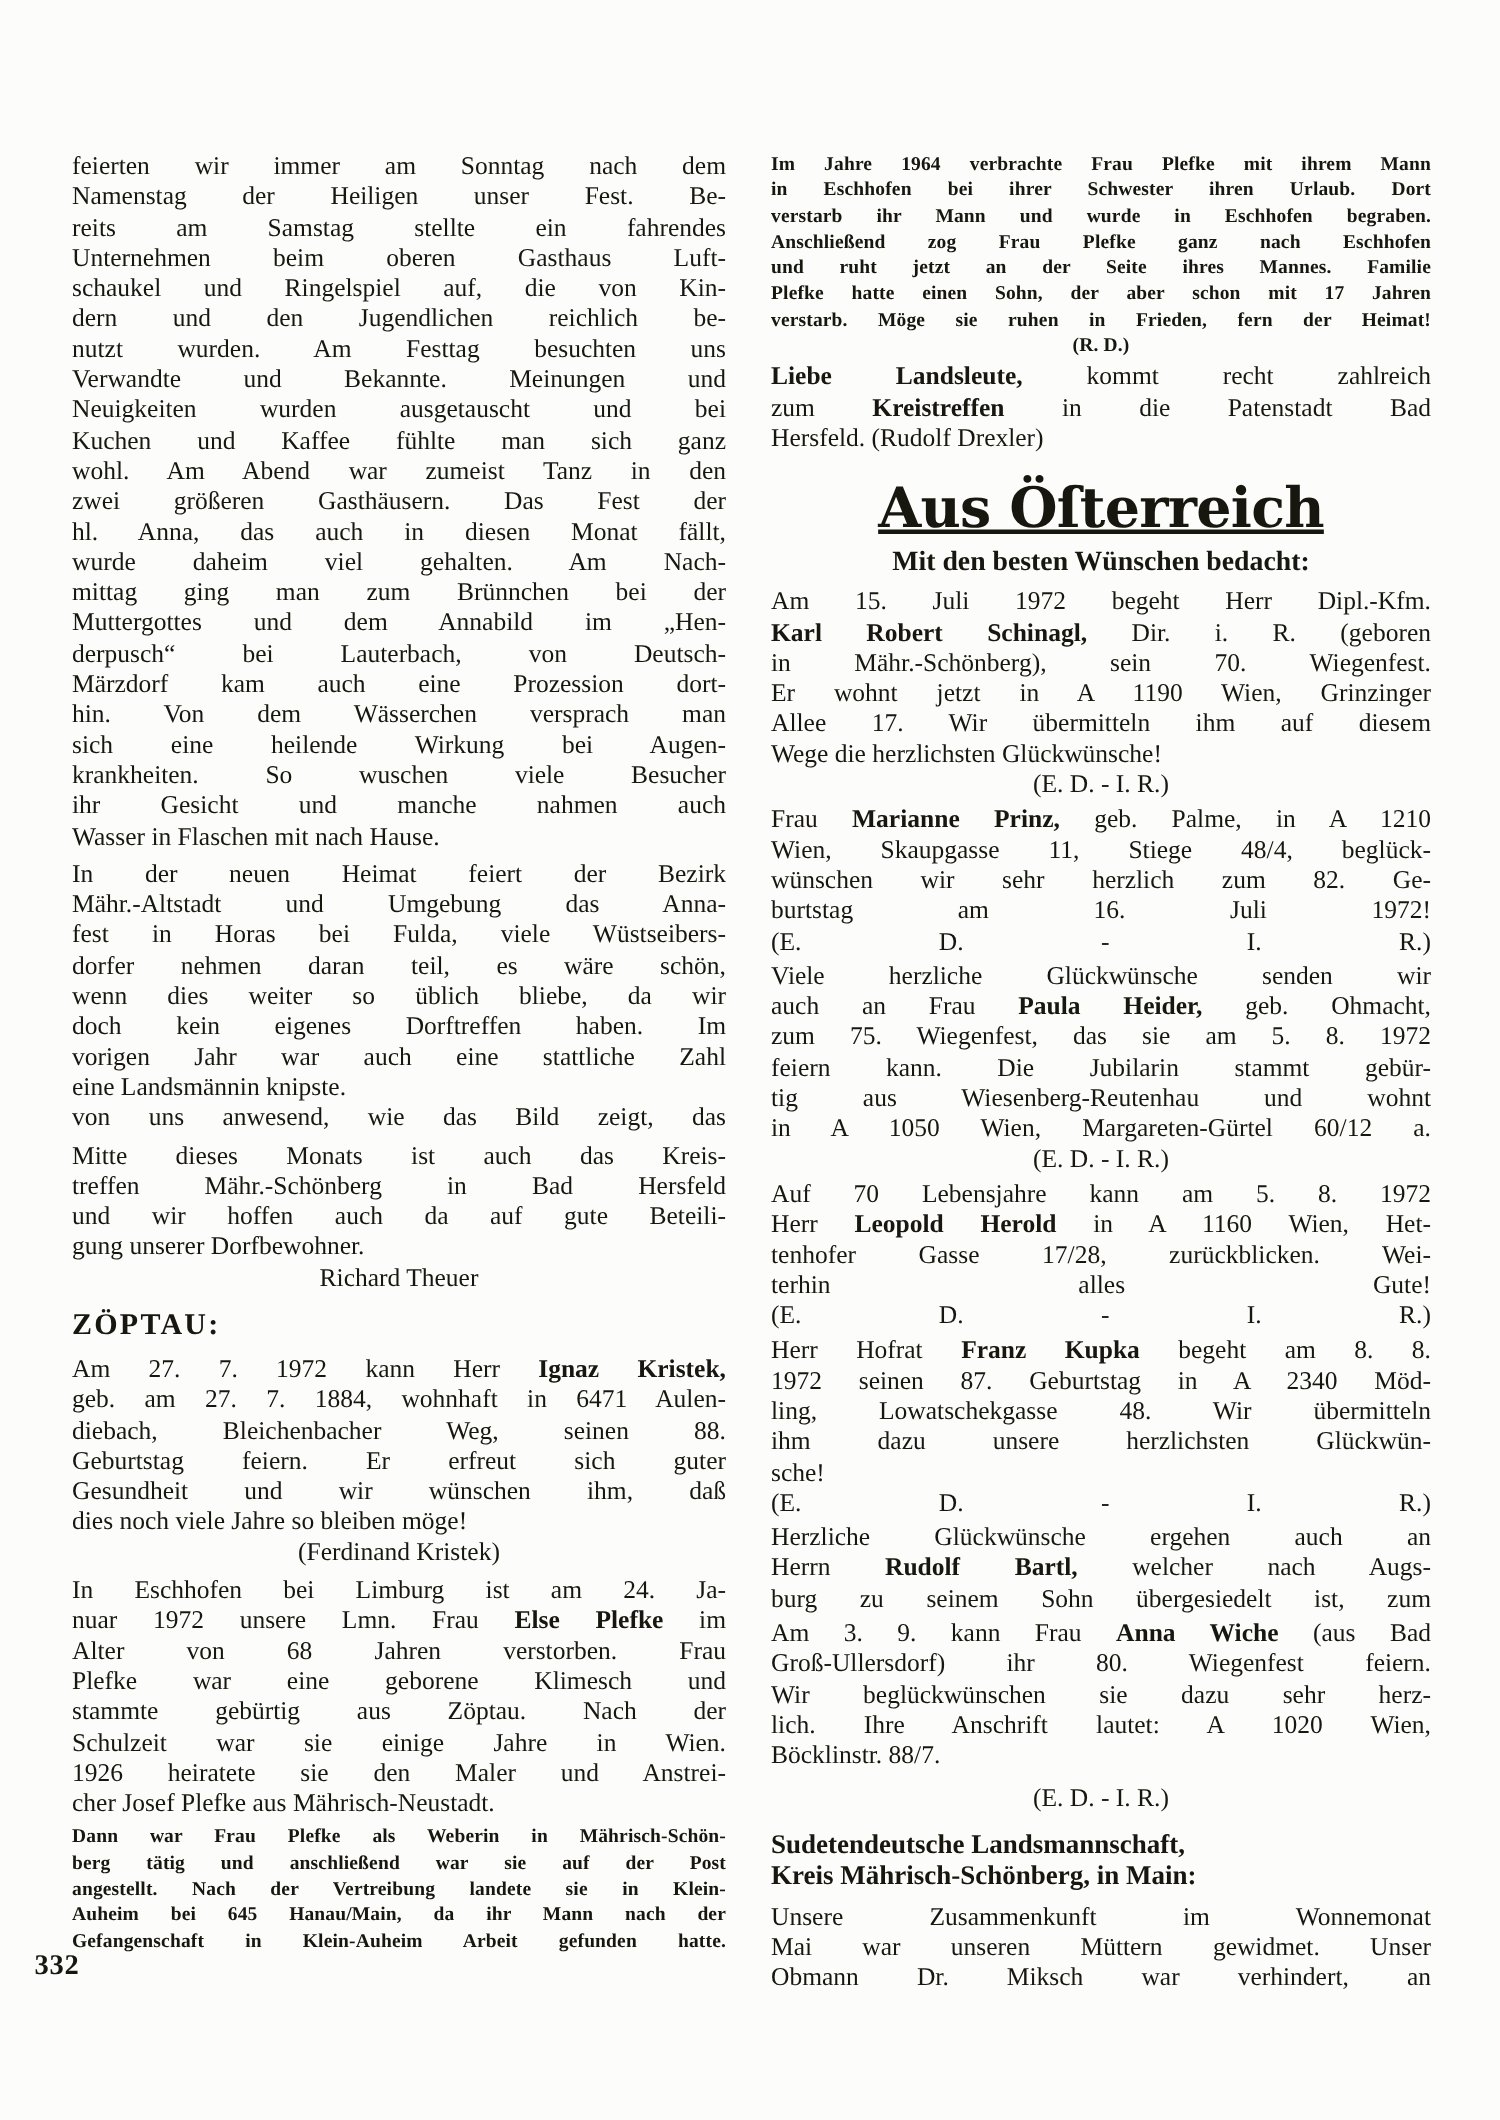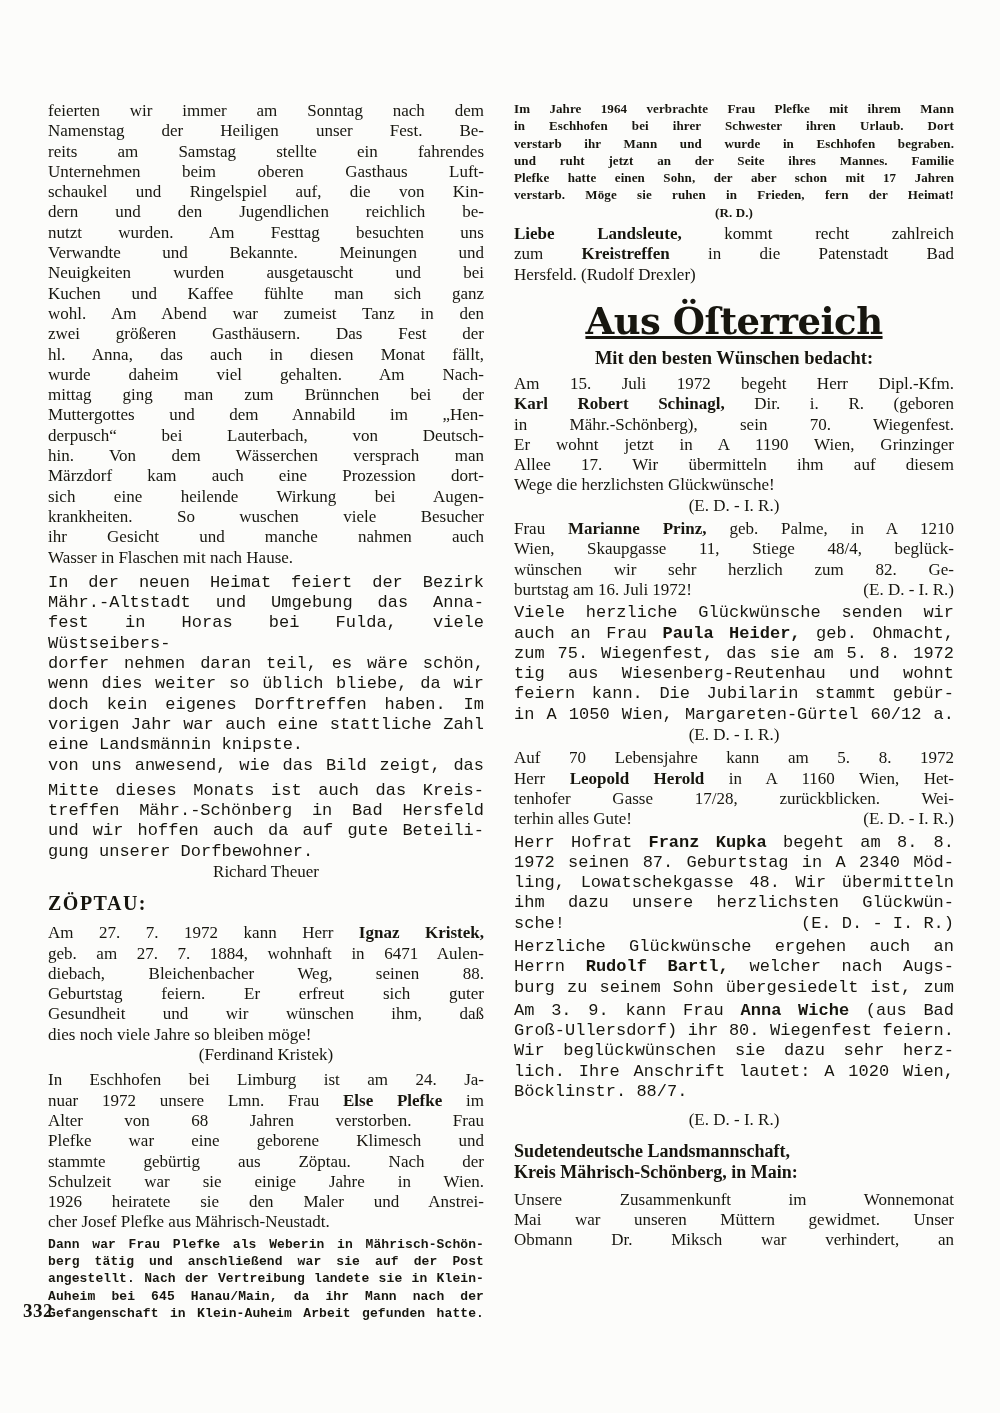--- a/index.html
+++ b/index.html
@@ -12,27 +12,27 @@
   }
   .page{position:relative;width:1000px;height:1413px;overflow:hidden;}
   .col{position:absolute;top:0;}
   .col-left{left:48px;width:436px;top:101px;}
   .col-right{left:514px;width:440px;top:100px;}
 
   .body-text{font:17px/20.3px "Liberation Serif",serif;}
   .small-text{font:bold 13px/17.3px "Liberation Serif",serif;letter-spacing:.1px;}
 
   .para{margin:0 0 0 0;}
-  .para + .para{margin-top:4px;font-family:Liberation Mono, monospace;}
+  .para + .para{margin-top:4px;}
   .mt5{margin-top:5px!important;}
   .mt3{margin-top:3px!important;}
 
   .jline{text-align:justify;text-align-last:justify;}
   .jline.last{text-align-last:left;}
-  .jline.split{display:flex;justify-content:space-between;}
+  .jline.split{display:flex;justify-content:space-between;flex-direction:column;}
   .jline.split span{white-space:nowrap;}
 
   .sig{ text-align:center;}
   .sig.body-text{font:17px/20.3px "Liberation Serif",serif;}
   .sig.small-text{font:bold 13px/17.3px "Liberation Serif",serif;}
   .sig-gap{margin-top:8px;}
 
   .h-zoeptau{font:bold 20px/25px "Liberation Serif",serif;letter-spacing:1.5px;margin:9px 0 7px;}
   .h-austria{font:bold 37px/44px "DejaVu Serif",serif;text-align:center;margin:14px 0 3px;letter-spacing:-.5px;text-decoration:underline;}
   .h-sub{font:bold 18.5px/24px "Liberation Serif",serif;margin:0 0 4px;text-align:center;}
@@ -57,22 +57,22 @@
         <div class="jline">Verwandte und Bekannte. Meinungen und</div>
         <div class="jline">Neuigkeiten wurden ausgetauscht und bei</div>
         <div class="jline">Kuchen und Kaffee fühlte man sich ganz</div>
         <div class="jline">wohl. Am Abend war zumeist Tanz in den</div>
         <div class="jline">zwei größeren Gasthäusern. Das Fest der</div>
         <div class="jline">hl. Anna, das auch in diesen Monat fällt,</div>
         <div class="jline">wurde daheim viel gehalten. Am Nach-</div>
         <div class="jline">mittag ging man zum Brünnchen bei der</div>
         <div class="jline">Muttergottes und dem Annabild im „Hen-</div>
         <div class="jline">derpusch“ bei Lauterbach, von Deutsch-</div>
+        <div class="jline">Märzdorf kam auch eine Prozession dort-</div>
         <div class="jline">hin. Von dem Wässerchen versprach man</div>
-        <div class="jline">Märzdorf kam auch eine Prozession dort-</div>
         <div class="jline">sich eine heilende Wirkung bei Augen-</div>
         <div class="jline">krankheiten. So wuschen viele Besucher</div>
         <div class="jline">ihr Gesicht und manche nahmen auch</div>
         <div class="jline last">Wasser in Flaschen mit nach Hause.</div>
       </div>
     <div class="para body-text mt5">
         <div class="jline">In der neuen Heimat feiert der Bezirk</div>
         <div class="jline">Mähr.-Altstadt und Umgebung das Anna-</div>
         <div class="jline">fest in Horas bei Fulda, viele Wüstseibers-</div>
         <div class="jline">dorfer nehmen daran teil, es wäre schön,</div>
@@ -116,20 +116,21 @@
         <div class="jline">Auheim bei 645 Hanau/Main, da ihr Mann nach der</div>
         <div class="jline">Gefangenschaft in Klein-Auheim Arbeit gefunden hatte.</div>
       </div>
   </div>
 
   <div class="col col-right">
     <div class="para small-text">
         <div class="jline">Im Jahre 1964 verbrachte Frau Plefke mit ihrem Mann</div>
         <div class="jline">in Eschhofen bei ihrer Schwester ihren Urlaub. Dort</div>
         <div class="jline">verstarb ihr Mann und wurde in Eschhofen begraben.</div>
+        <div class="jline">Anschließend zog Frau Plefke ganz nach Eschhofen</div>
         <div class="jline">und ruht jetzt an der Seite ihres Mannes. Familie</div>
         <div class="jline">Plefke hatte einen Sohn, der aber schon mit 17 Jahren</div>
         <div class="jline">verstarb. Möge sie ruhen in Frieden, fern der Heimat!</div>
       </div>
     <div class="sig small-text">(R. D.)</div>
     <div class="para body-text mt3">
         <div class="jline"><b>Liebe Landsleute,</b> kommt recht zahlreich</div>
         <div class="jline">zum <b>Kreistreffen</b> in die Patenstadt Bad</div>
         <div class="jline last">Hersfeld. (Rudolf Drexler)</div>
       </div>
@@ -150,22 +151,22 @@
         <div class="jline">wünschen wir sehr herzlich zum 82. Ge-</div>
         <div class="jline split">
           <span>burtstag am 16. Juli 1972!</span>
           <span>(E. D. - I. R.)</span>
         </div>
       </div>
     <div class="para body-text mt3">
         <div class="jline">Viele herzliche Glückwünsche senden wir</div>
         <div class="jline">auch an Frau <b>Paula Heider,</b> geb. Ohmacht,</div>
         <div class="jline">zum 75. Wiegenfest, das sie am 5. 8. 1972</div>
+        <div class="jline">feiern kann. Die Jubilarin stammt gebür-</div>
         <div class="jline">tig aus Wiesenberg-Reutenhau und wohnt</div>
-        <div class="jline">feiern kann. Die Jubilarin stammt gebür-</div>
         <div class="jline">in A 1050 Wien, Margareten-Gürtel 60/12 a.</div>
       </div>
     <div class="sig body-text">(E. D. - I. R.)</div>
     <div class="para body-text mt3">
         <div class="jline">Auf 70 Lebensjahre kann am 5. 8. 1972</div>
         <div class="jline">Herr <b>Leopold Herold</b> in A 1160 Wien, Het-</div>
         <div class="jline">tenhofer Gasse 17/28, zurückblicken. Wei-</div>
         <div class="jline split">
           <span>terhin alles Gute!</span>
           <span>(E. D. - I. R.)</span>

